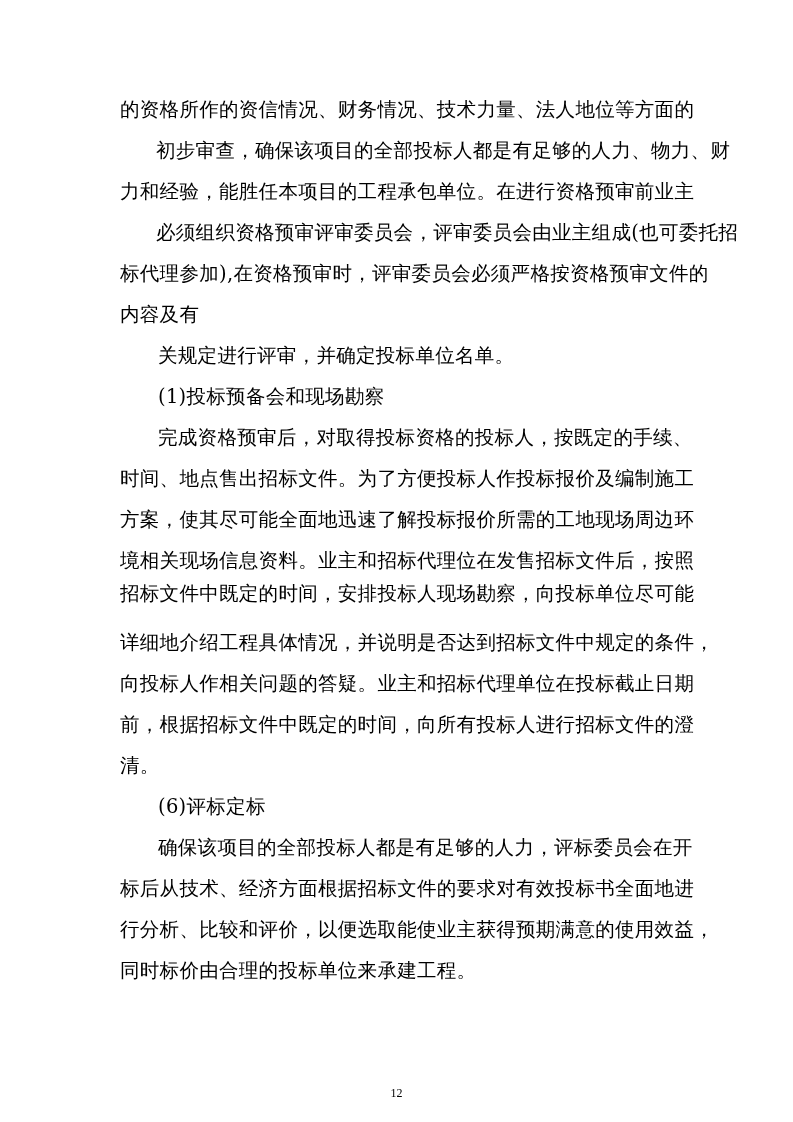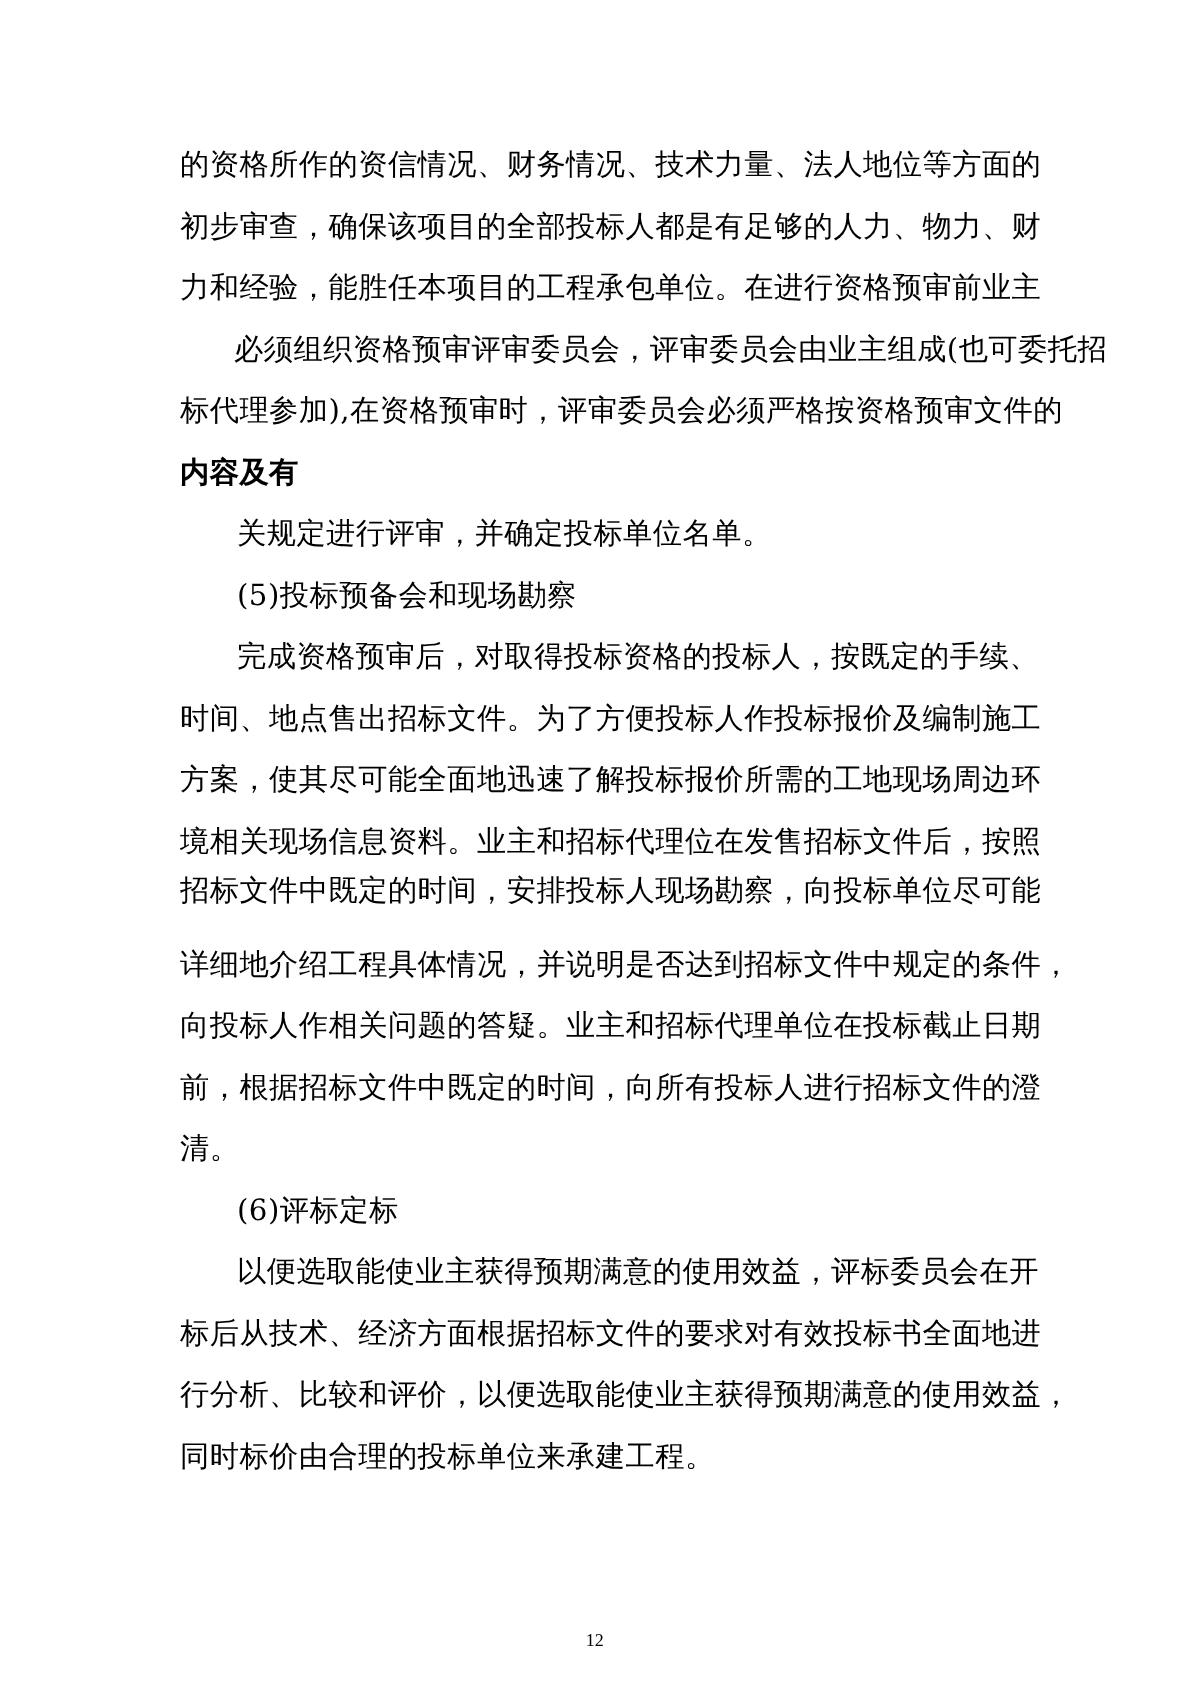--- a/index.html
+++ b/index.html
@@ -44,36 +44,36 @@
     font-size: 12px;
     line-height: 14px;
   }
 </style>
 </head>
 <body>
 
 <div class="page">
   <div id="text-body">
       <div class="line" style="top: 98px;">的资格所作的资信情况、财务情况、技术力量、法人地位等方面的</div>
-      <div class="line" style="top: 139px;">初步审查，确保该项目的全部投标人都是有足够的人力、物力、财</div>
+      <div class="line" style="top: 139px; margin-left: 36px;">初步审查，确保该项目的全部投标人都是有足够的人力、物力、财</div>
       <div class="line" style="top: 180px;">力和经验，能胜任本项目的工程承包单位。在进行资格预审前业主</div>
       <div class="line" style="top: 221px; margin-left: 36px;">必须组织资格预审评审委员会，评审委员会由业主组成(也可委托招</div>
       <div class="line" style="top: 262px;">标代理参加),在资格预审时，评审委员会必须严格按资格预审文件的</div>
-      <div class="line" style="top: 303px; font-weight: bold;">内容及有</div>
+      <div class="line" style="top: 303px;">内容及有</div>
       <div class="line indent" style="top: 344px;">关规定进行评审，并确定投标单位名单。</div>
-      <div class="line indent" style="top: 385px;">(5)投标预备会和现场勘察</div>
+      <div class="line indent" style="top: 385px;">(1)投标预备会和现场勘察</div>
       <div class="line indent" style="top: 426px;">完成资格预审后，对取得投标资格的投标人，按既定的手续、</div>
       <div class="line" style="top: 467px;">时间、地点售出招标文件。为了方便投标人作投标报价及编制施工</div>
       <div class="line" style="top: 508px;">方案，使其尽可能全面地迅速了解投标报价所需的工地现场周边环</div>
       <div class="line" style="top: 549px;">境相关现场信息资料。业主和招标代理位在发售招标文件后，按照</div>
       <div class="line" style="top: 582px;">招标文件中既定的时间，安排投标人现场勘察，向投标单位尽可能</div>
       <div class="line" style="top: 631px;">详细地介绍工程具体情况，并说明是否达到招标文件中规定的条件，</div>
       <div class="line" style="top: 672px;">向投标人作相关问题的答疑。业主和招标代理单位在投标截止日期</div>
       <div class="line" style="top: 713px;">前，根据招标文件中既定的时间，向所有投标人进行招标文件的澄</div>
       <div class="line" style="top: 754px;">清。</div>
       <div class="line indent" style="top: 795px;">(6)评标定标</div>
-      <div class="line indent" style="top: 836px;">以便选取能使业主获得预期满意的使用效益，评标委员会在开</div>
+      <div class="line indent" style="top: 836px;">确保该项目的全部投标人都是有足够的人力，评标委员会在开</div>
       <div class="line" style="top: 877px;">标后从技术、经济方面根据招标文件的要求对有效投标书全面地进</div>
       <div class="line" style="top: 918px;">行分析、比较和评价，以便选取能使业主获得预期满意的使用效益，</div>
       <div class="line" style="top: 959px;">同时标价由合理的投标单位来承建工程。</div>
     </div>
   <div class="page-number">12</div>
 </div>
 
 </body></html>

